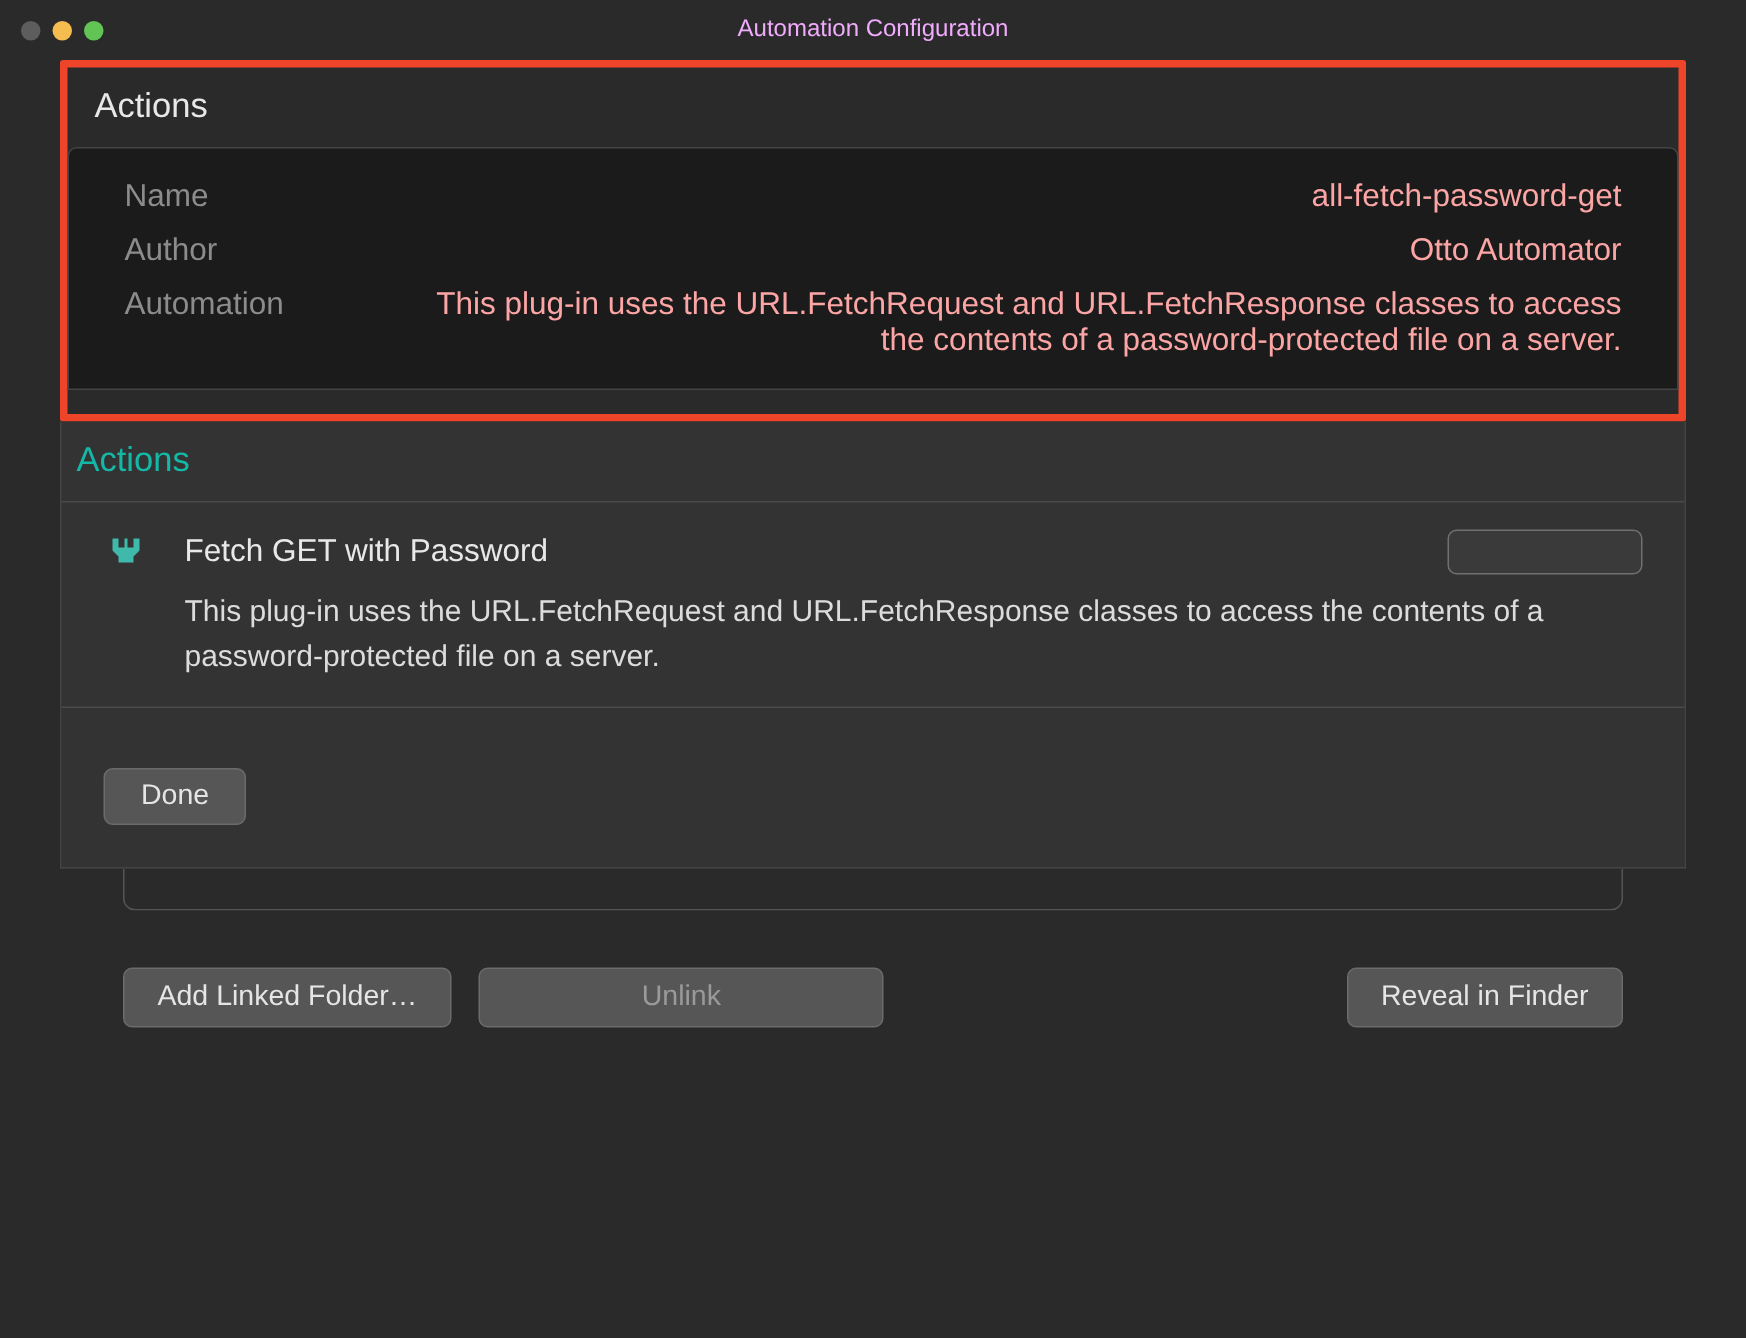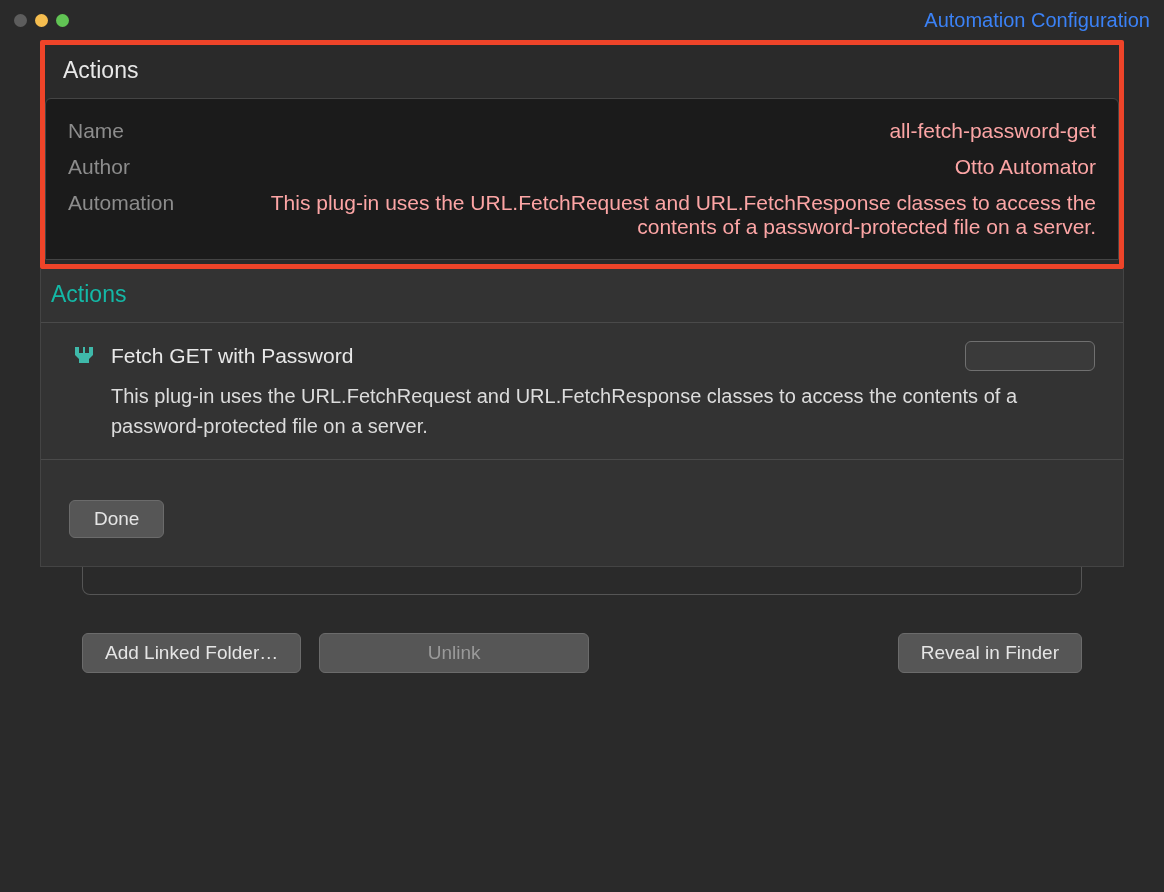--- a/index.html
+++ b/index.html
@@ -37,23 +37,23 @@
     .traffic-light {
       width: 13px;
       height: 13px;
       border-radius: 50%;
     }
     .tl-close { background: #5d5d5d; }
     .tl-minimize { background: #f5bd4f; }
     .tl-zoom { background: #61c454; }
     .window-title {
       flex: 1;
-      text-align: right;
-      color: #3b82f6;
-      font-size: 20px;
+      text-align: center;
+      color: #f0abfc;
+      font-size: 16px;
       font-weight: 400;
     }
     .main-container {
       flex: 1;
       padding: 0 40px 40px 40px;
       position: relative;
     }
     .highlight-box {
       border: 5px solid #ee4429;
       border-radius: 2px;
@@ -63,22 +63,22 @@
     .section-header {
       color: #e8e8e8;
       font-size: 23px;
       font-weight: 400;
       padding: 12px 18px 14px 18px;
     }
     .details-panel {
       background: #1b1b1b;
       border: 1px solid #444;
       border-radius: 6px 6px 0 0;
-      margin: 0 0 4px 0;
-      padding: 14px 22px;
+      margin: 0 0 16px 0;
+      padding: 14px 37px;
     }
     .detail-row {
       display: flex;
       padding: 6px 0;
     }
     .detail-label {
       color: #8c8c8c;
       font-size: 21px;
       width: 180px;
       flex-shrink: 0;
@@ -98,21 +98,21 @@
       color: #14b8a6;
       font-size: 23px;
       font-weight: 400;
       padding: 12px 18px 14px 10px;
       border-bottom: 1px solid #4a4a4a;
     }
     .action-item {
       padding: 18px 28px;
       border-bottom: 1px solid #4a4a4a;
       display: flex;
-      gap: 12px;
+      gap: 24px;
     }
     .action-icon {
       flex-shrink: 0;
       width: 30px;
       display: flex;
       justify-content: center;
       padding-top: 2px;
     }
     .action-body {
       flex: 1;

